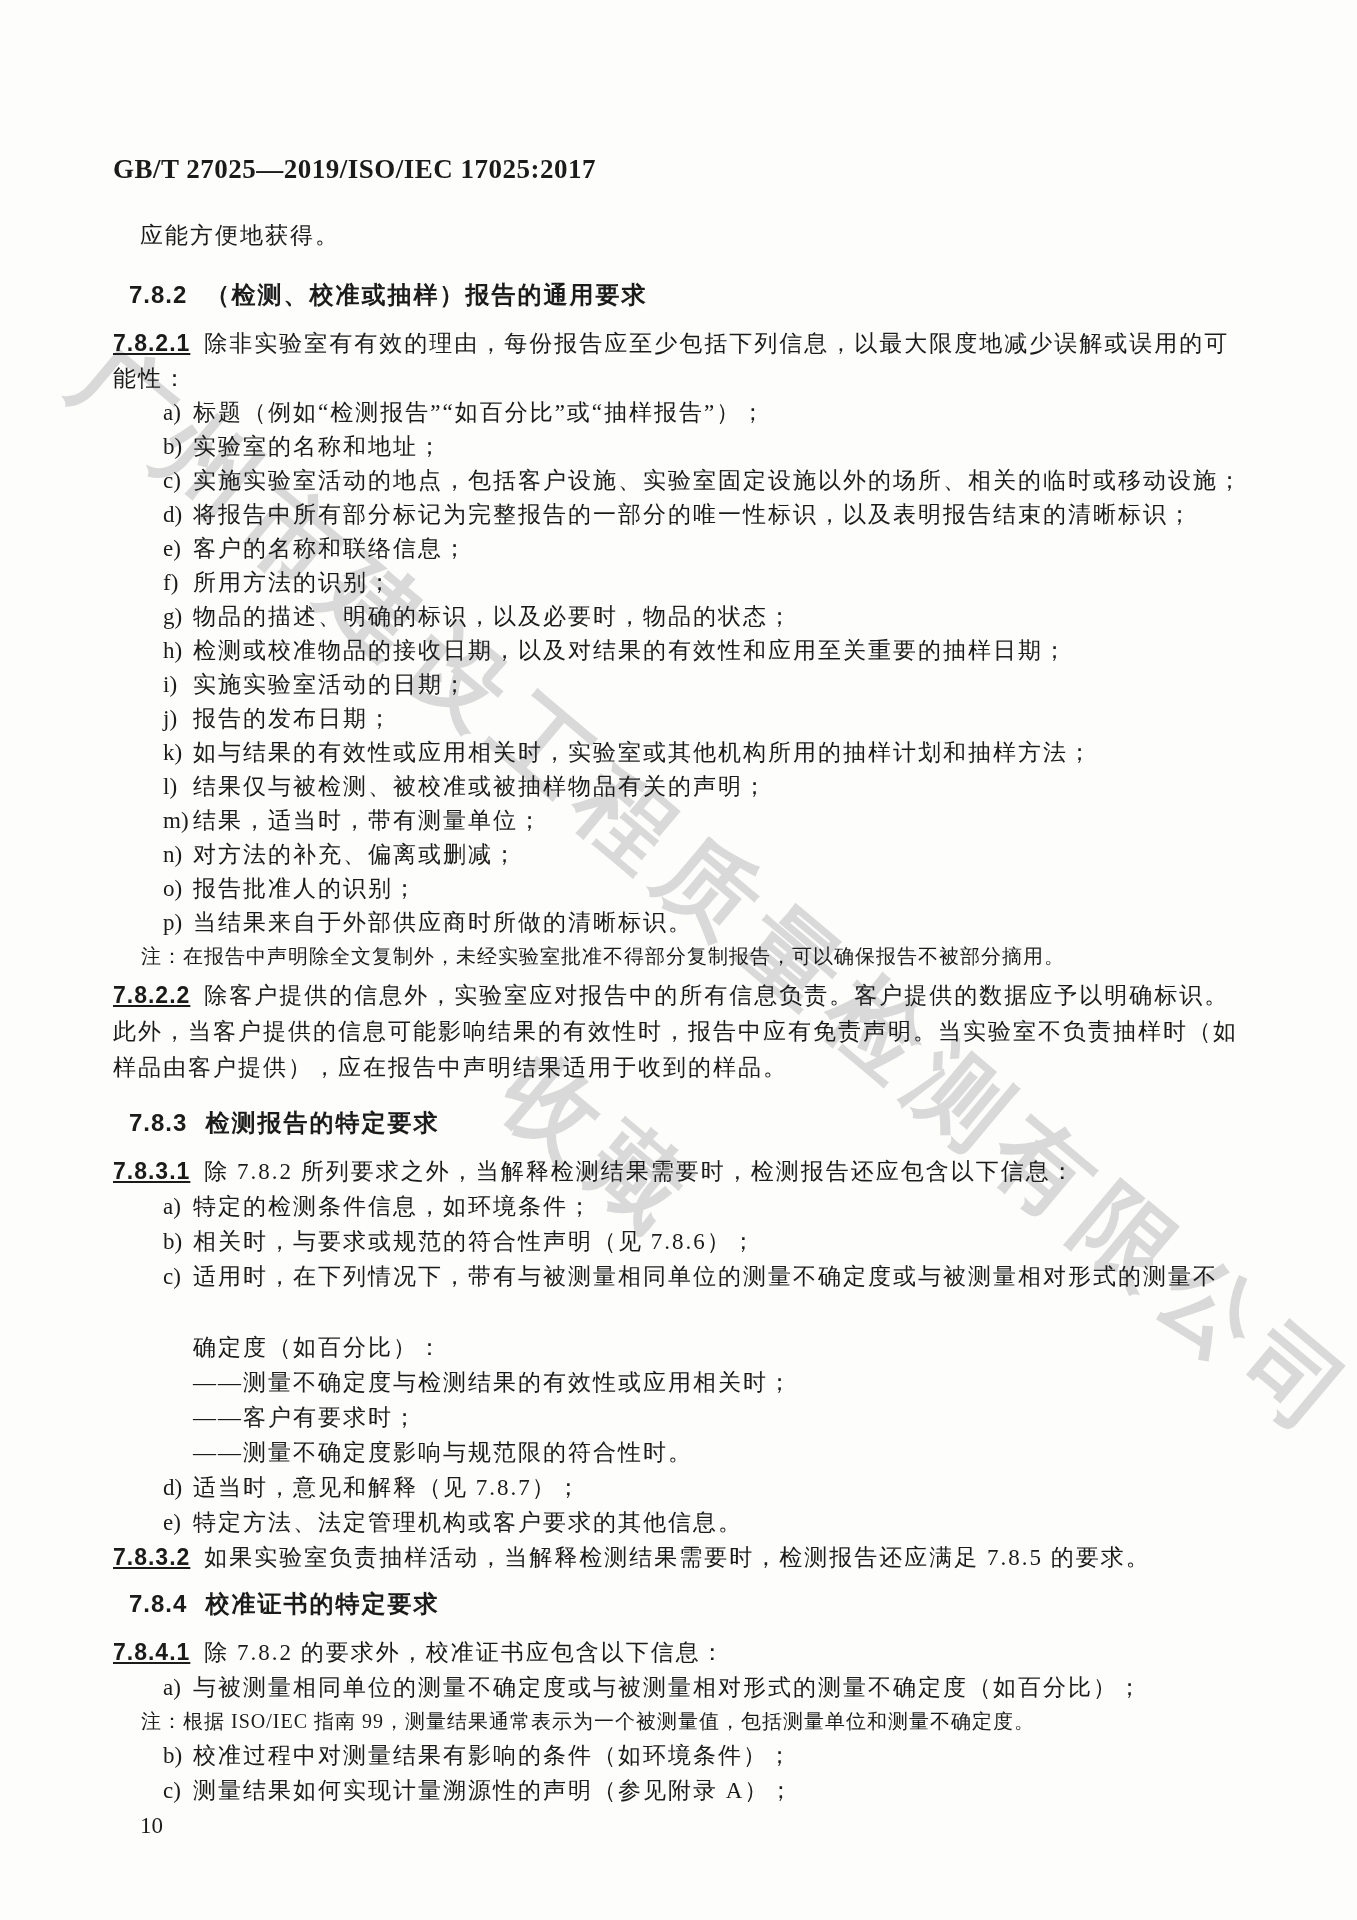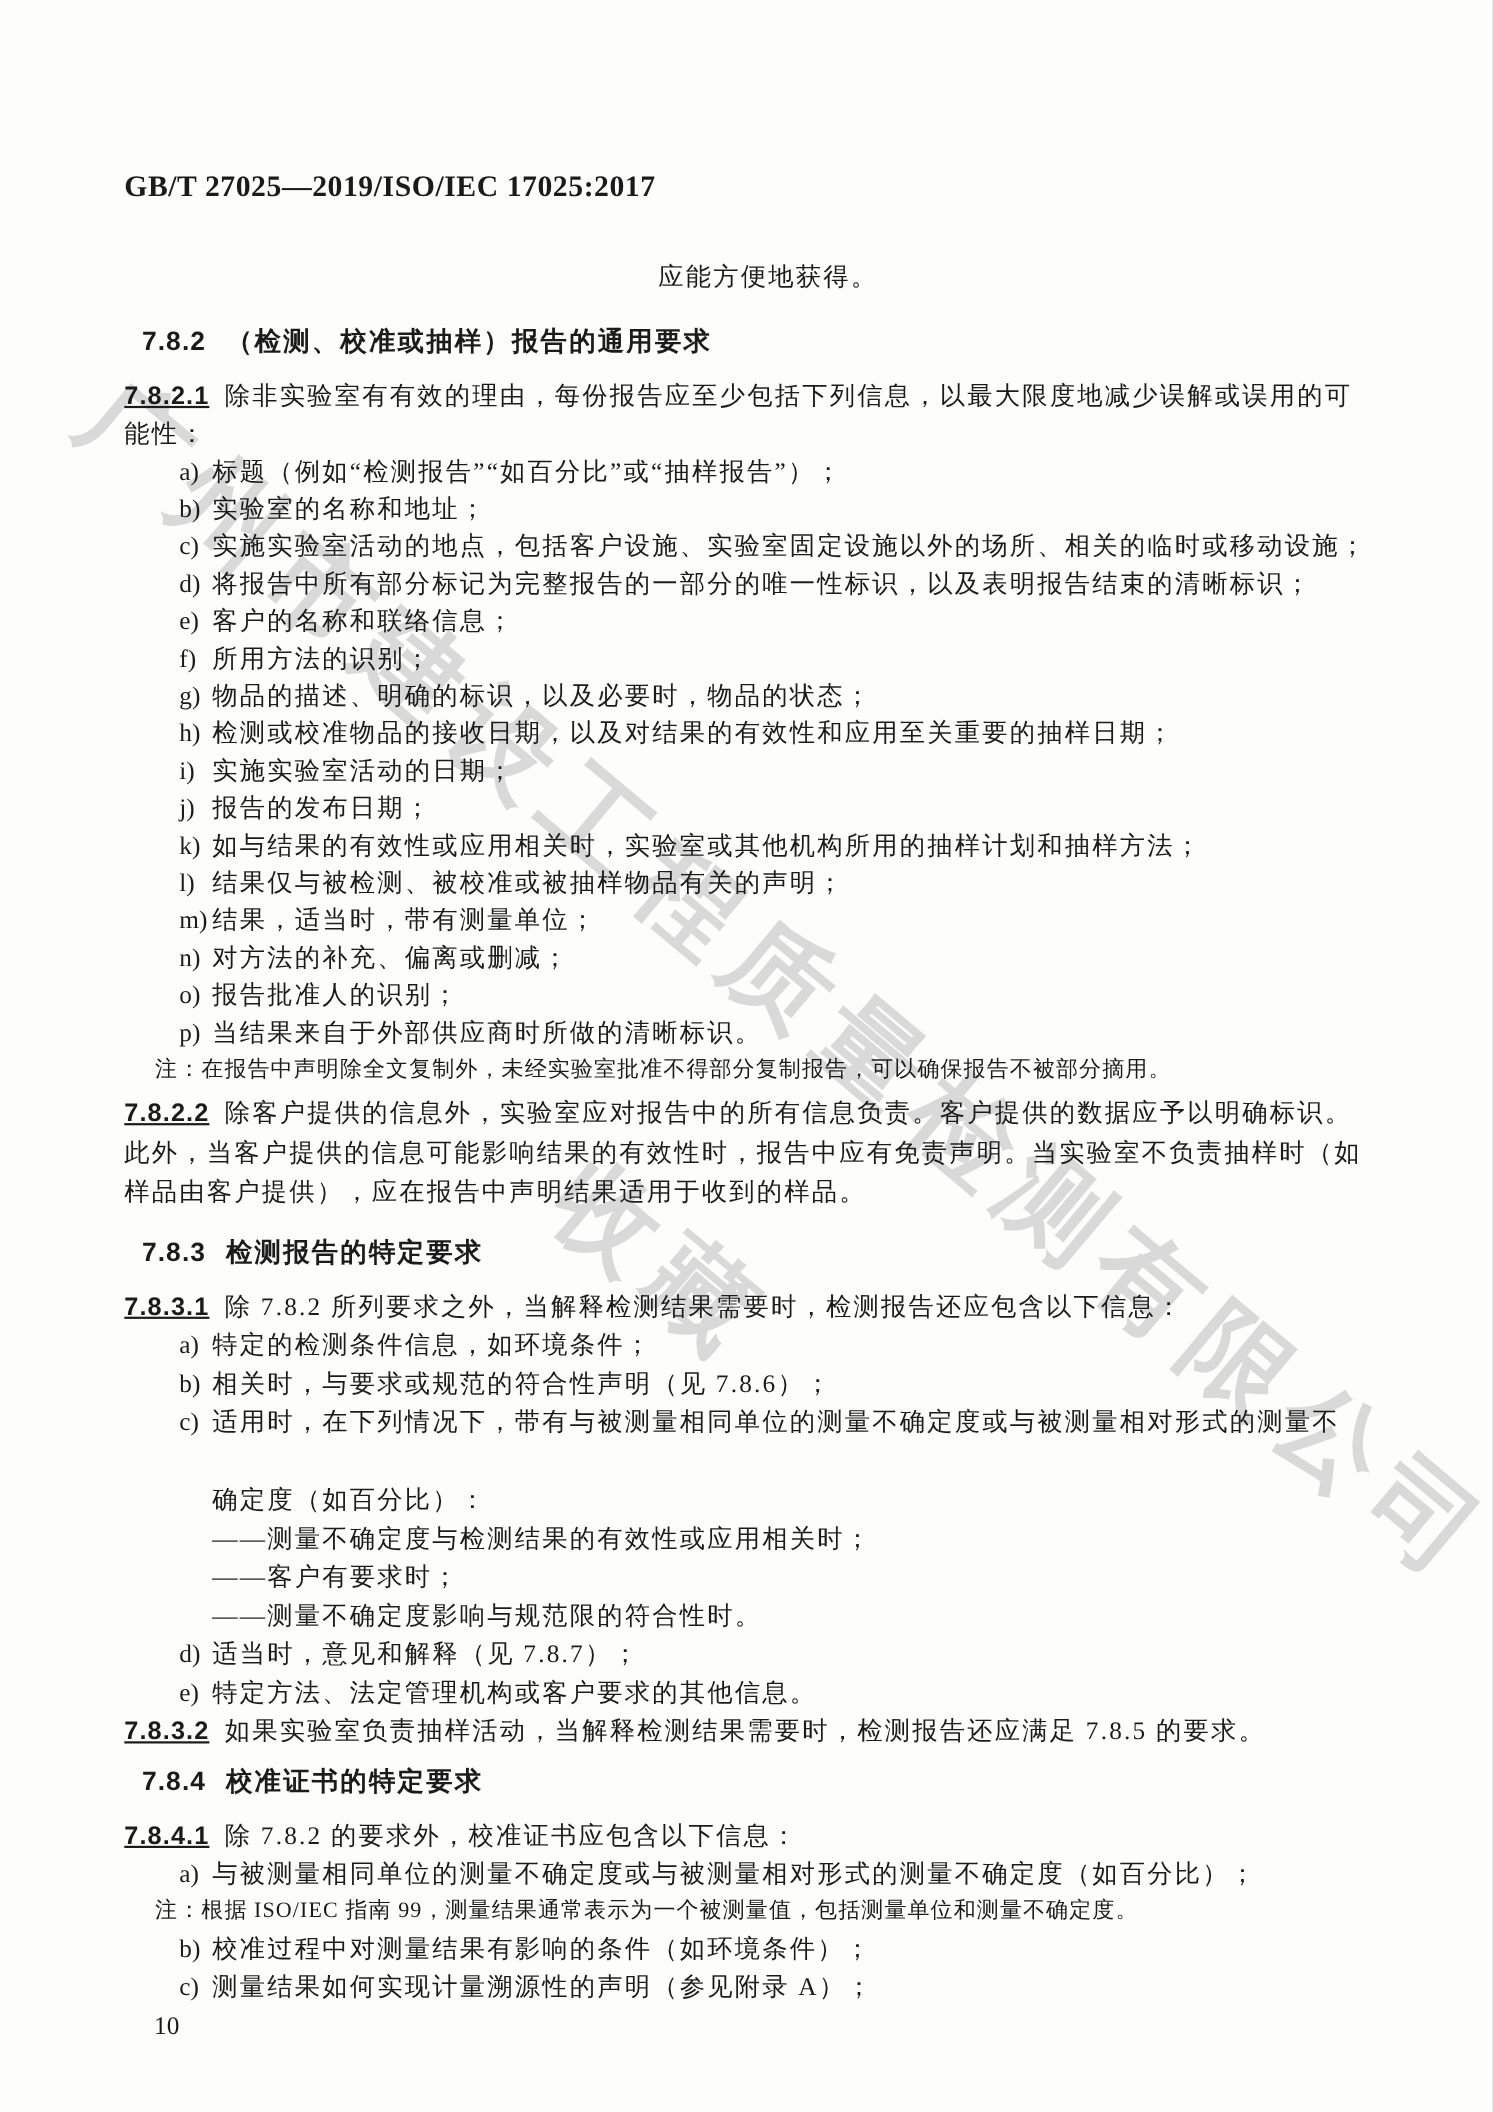--- a/index.html
+++ b/index.html
@@ -25,21 +25,21 @@
     letter-spacing:14px;
     white-space:nowrap;
     z-index:0;
     user-select:none;
   }
   .wm1{left:128px;top:318px;}
   .wm2{left:556px;top:1028px;}
   
   .content{position:absolute;top:0;left:0;right:0;bottom:0;padding:0 100px 0 113px;z-index:1;}
   .doc-code{margin-top:152px;font-size:27px;line-height:34px;font-weight:700;letter-spacing:.5px;}
-  .intro{margin-top:52px;padding-left:27px;font-size:23px;line-height:28px;letter-spacing:2px;text-align:center;}
+  .intro{margin-top:36px;padding-left:27px;font-size:23px;line-height:28px;letter-spacing:2px;}
   .sec{margin:16px;font-size:24px;line-height:30px;font-weight:700;
        font-family:"Liberation Sans","DejaVu Sans",sans-serif;letter-spacing:2px;}
   .sec .snum{margin-right:18px;letter-spacing:1px;}
   .sec782{margin-top:30px;}
   .sec783{margin-top:22px;}
   .sec784{margin-top:14px;}
   .para{font-size:23px;letter-spacing:2px;line-height:35px;}
   .para .ln{white-space:nowrap;}
   .p7821{margin-top:16px;}
   .p7822{margin-top:4px;line-height:36px;}

